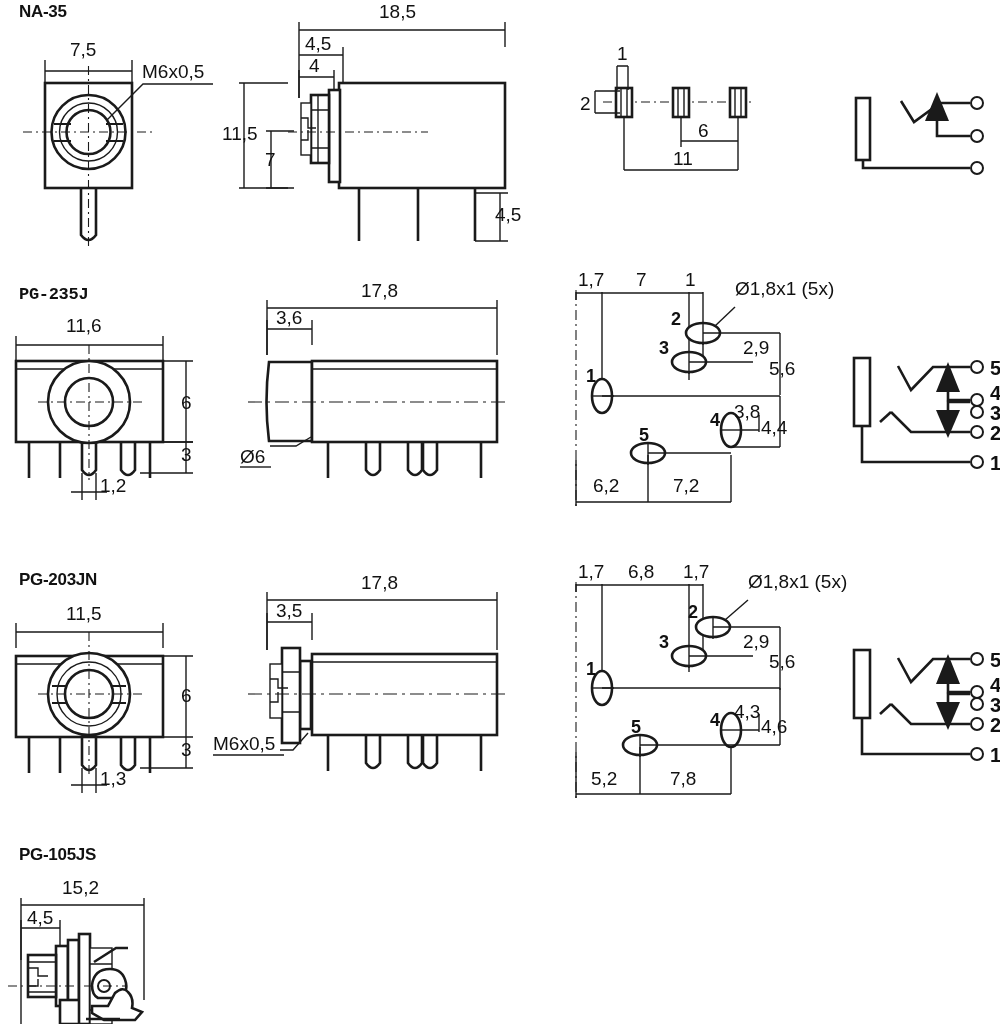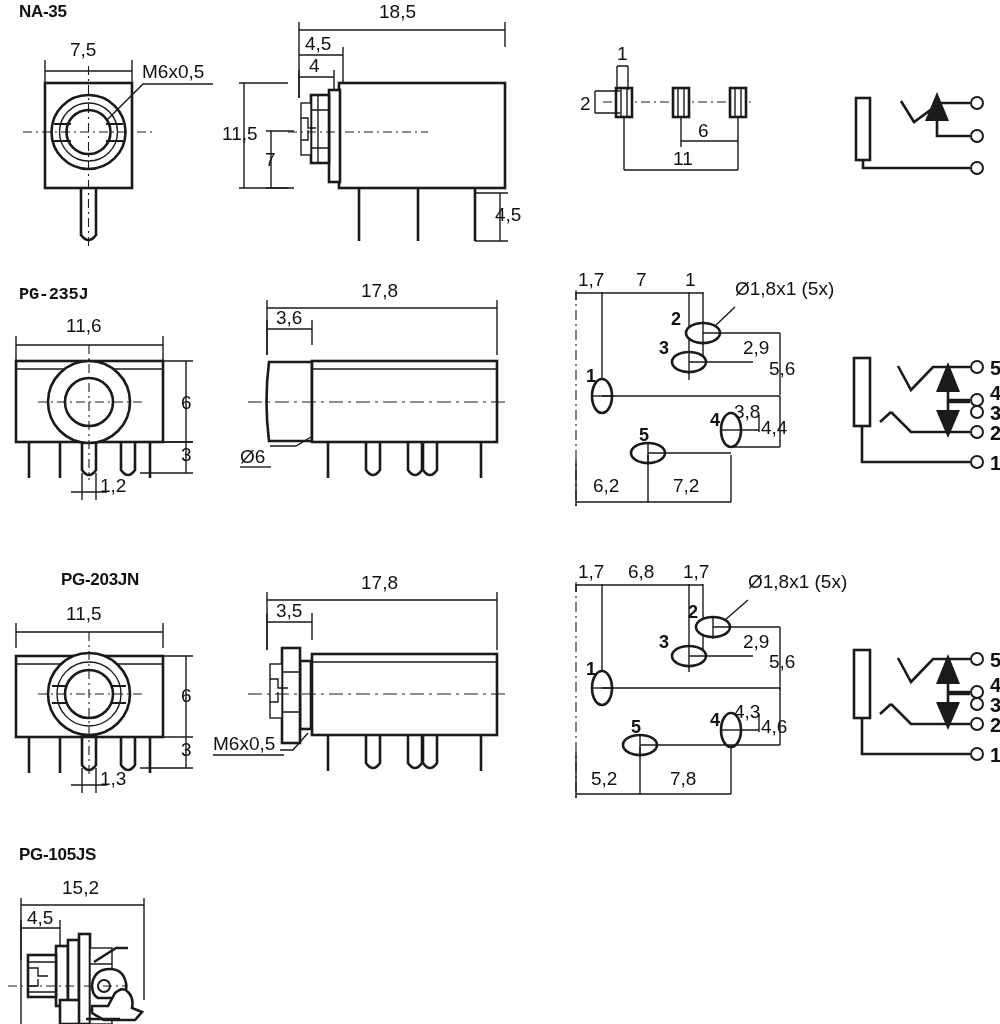--- a/index.html
+++ b/index.html
@@ -39,21 +39,21 @@
 </style>
 </head>
 <body>
 
 <div id="sheet">
 
   <div class="part-title" style="left:11px; top:2px;">NA-35</div>
 
   <div class="part-title" style="left:11px; top:285px;font-family:Liberation Mono, monospace;">PG-235J</div>
 
-  <div class="part-title" style="left:11px; top:570px;margin-left:42px;">PG-203JN</div>
+  <div class="part-title" style="left:11px; top:570px;">PG-203JN</div>
 
   <div class="part-title" style="left:11px; top:845px;">PG-105JS</div>
 
   <svg class="drawing" width="1000" height="1024" viewBox="0 0 1000 1024">
     <defs>
       <style>
         .ln   { stroke:#1a1a1a; fill:none; stroke-linecap:butt; }
         .thk  { stroke-width:2.6; }
         .med  { stroke-width:2.0; }
         .thin { stroke-width:1.4; }

